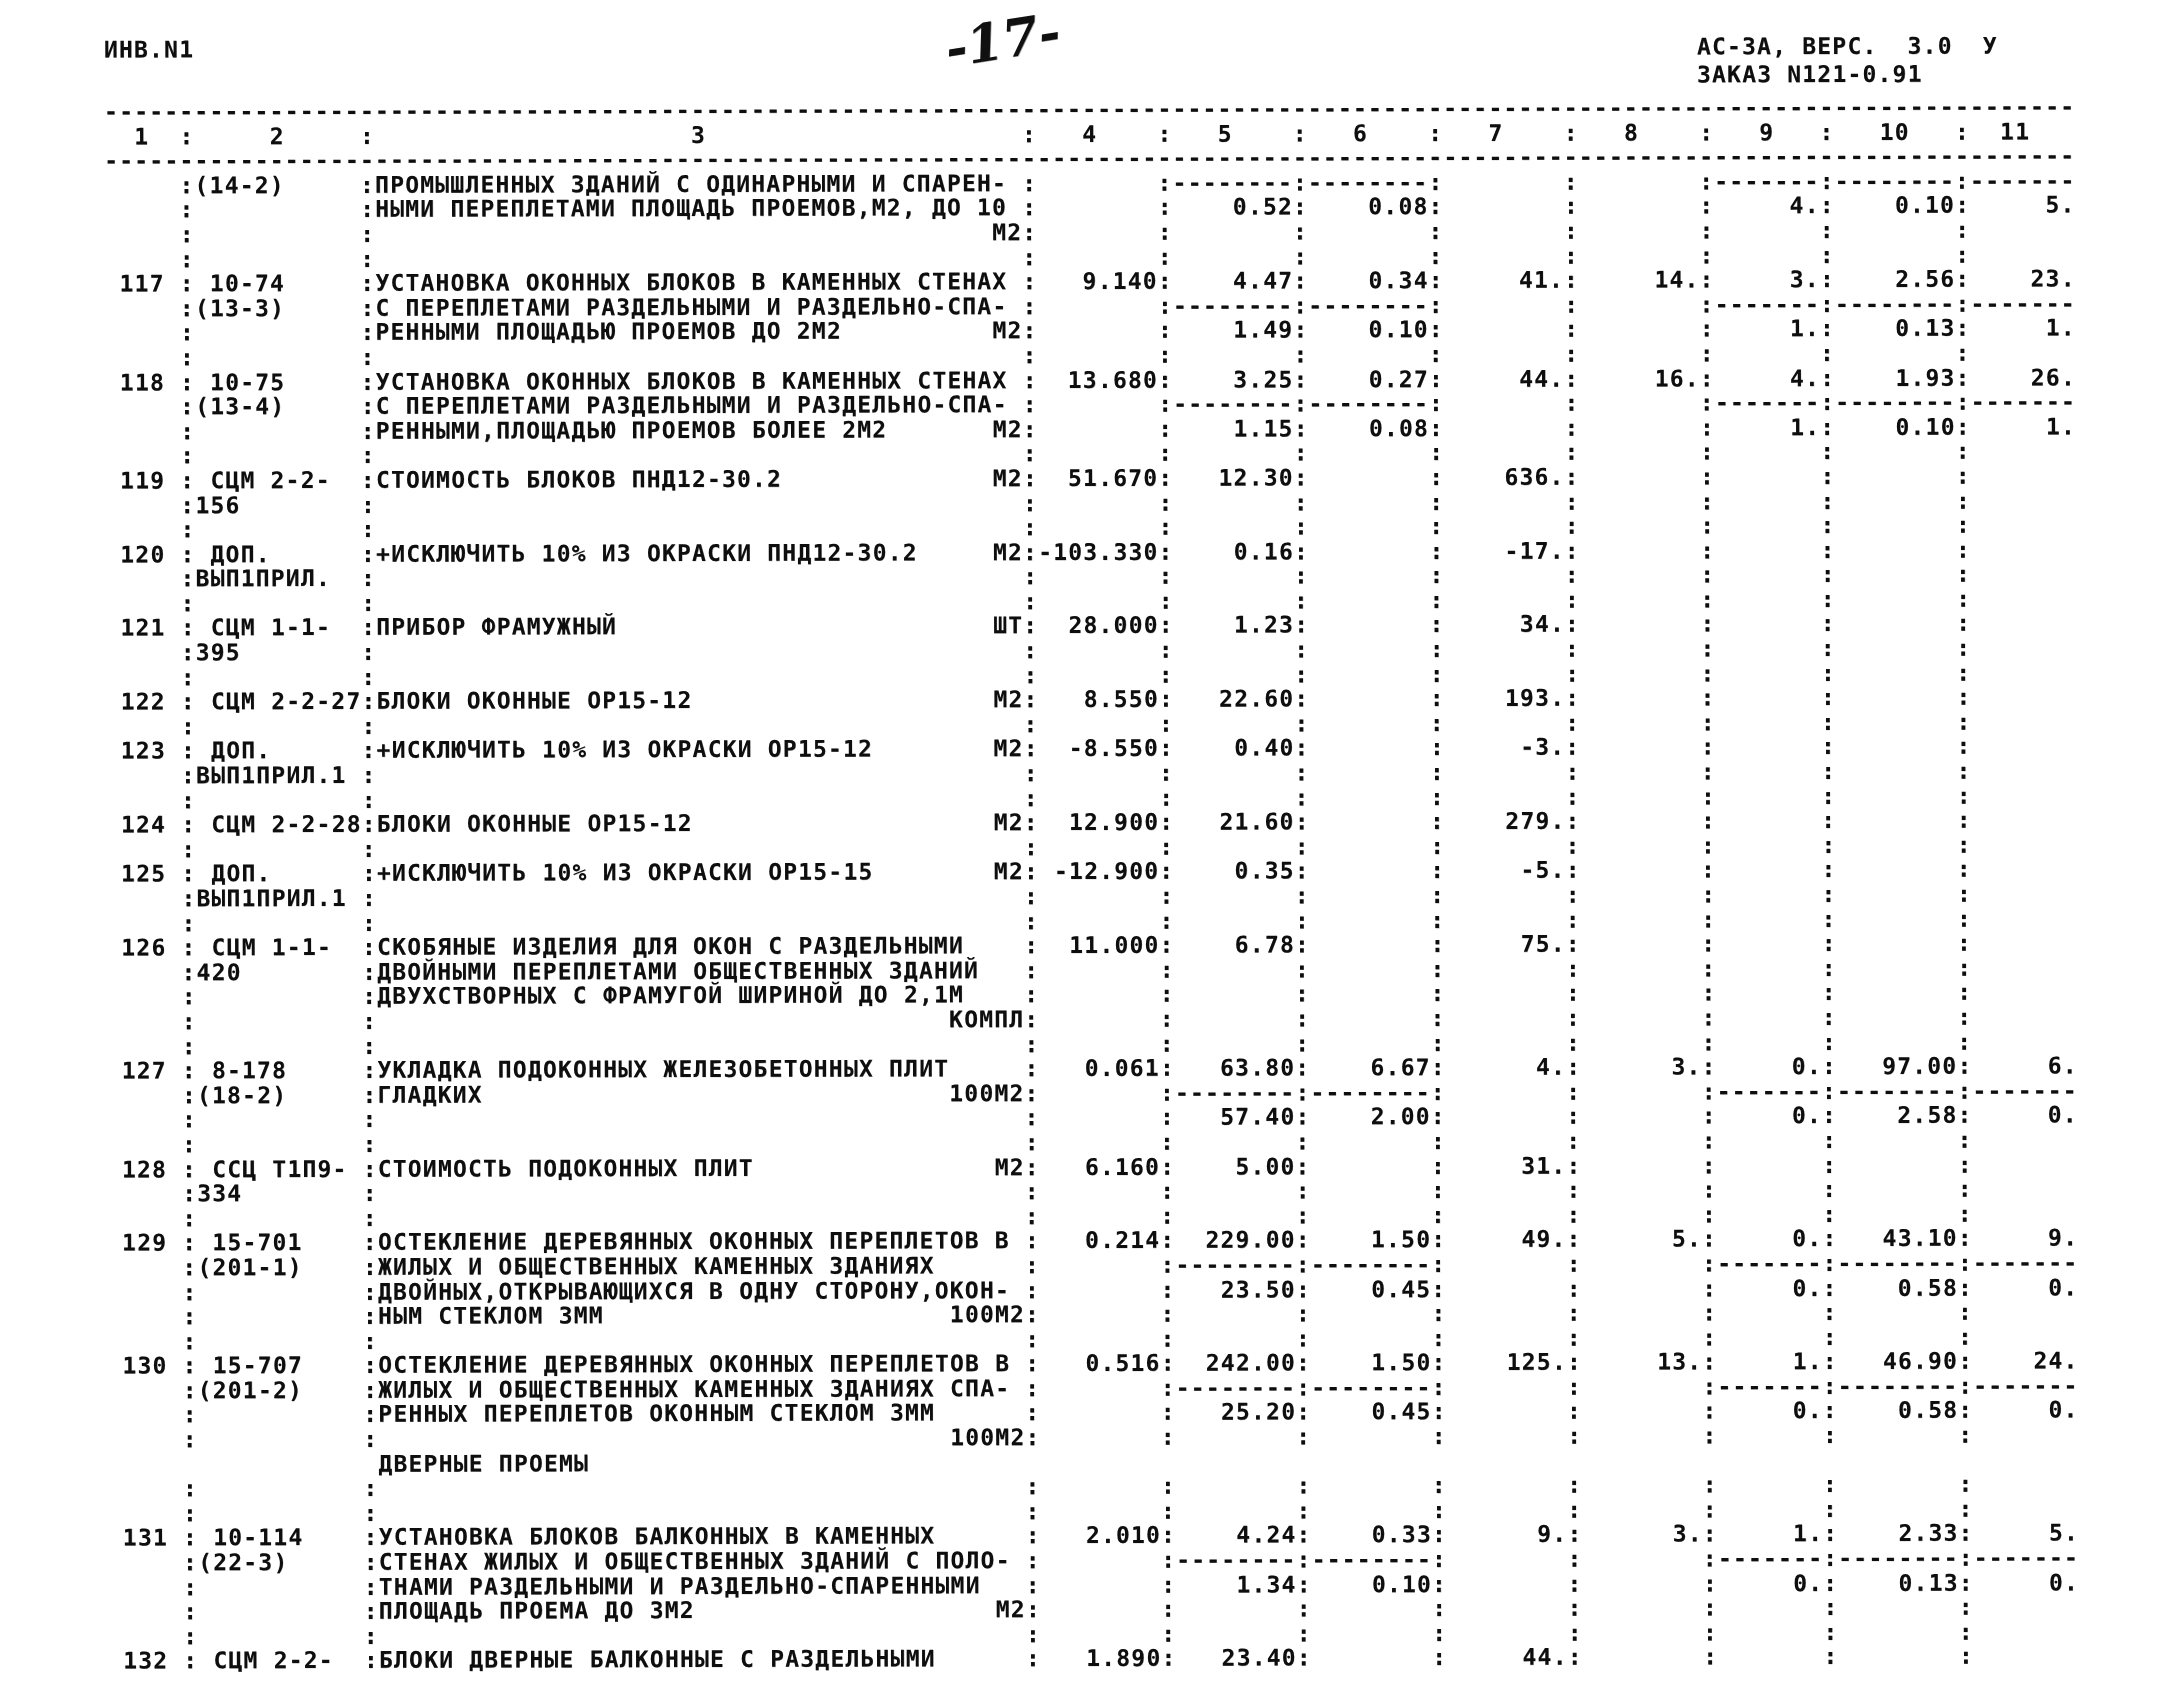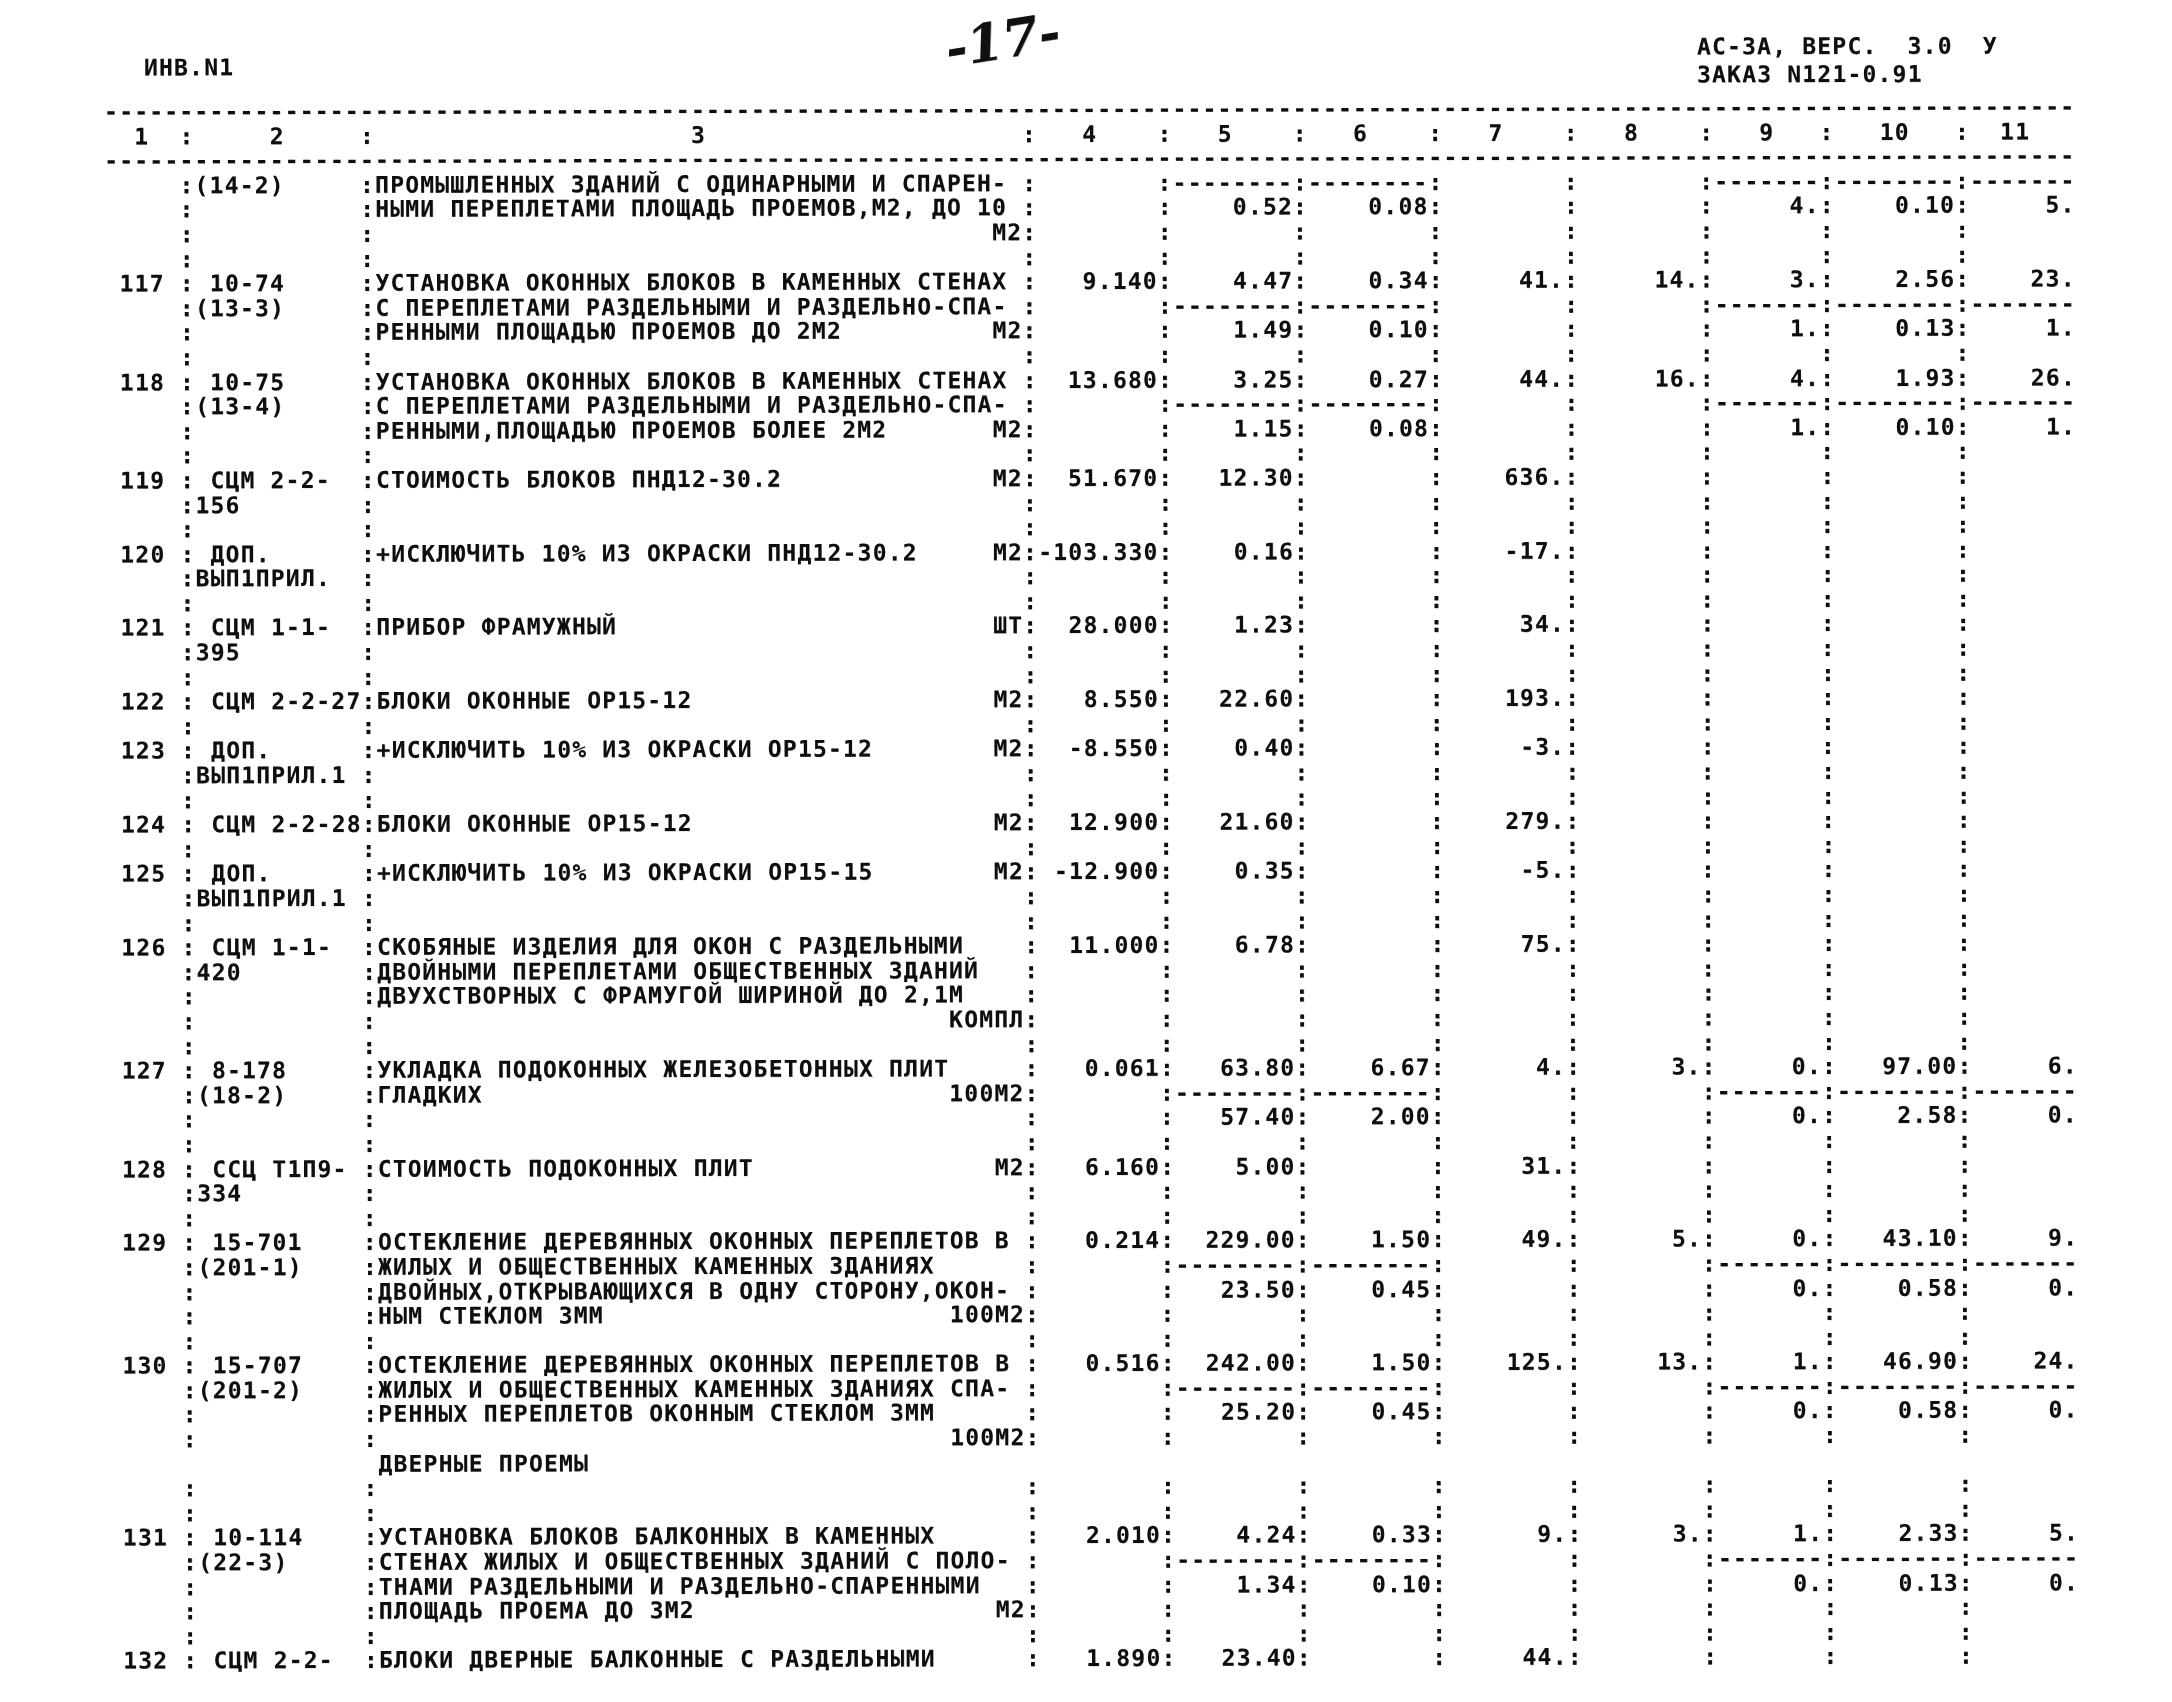--- a/index.html
+++ b/index.html
@@ -17,21 +17,21 @@
     transform:rotate(-0.15deg);
     transform-origin:50% 50%;
   }
   .mono{
     font-size:23px;
     letter-spacing:1.2px;
     white-space:pre;
     text-shadow:0.3px 0.3px 0 rgba(0,0,0,0.35);
   }
   .meta{position:absolute;}
-  #inv-label{left:106px;top:52px;margin-left:40px;}
+  #inv-label{left:106px;top:34px;}
   #prog1{left:1699px;top:35px;text-align:center;}
   #prog2{left:1699px;top:63px;}
   #page-num{
     position:absolute;left:947px;top:9px;
     font-family:"DejaVu Serif", serif;
     font-style:italic;
     font-size:52px;
     transform:rotate(-9deg);
     color:#101010;
     text-shadow:0.5px 0.5px 0 rgba(0,0,0,0.4);

